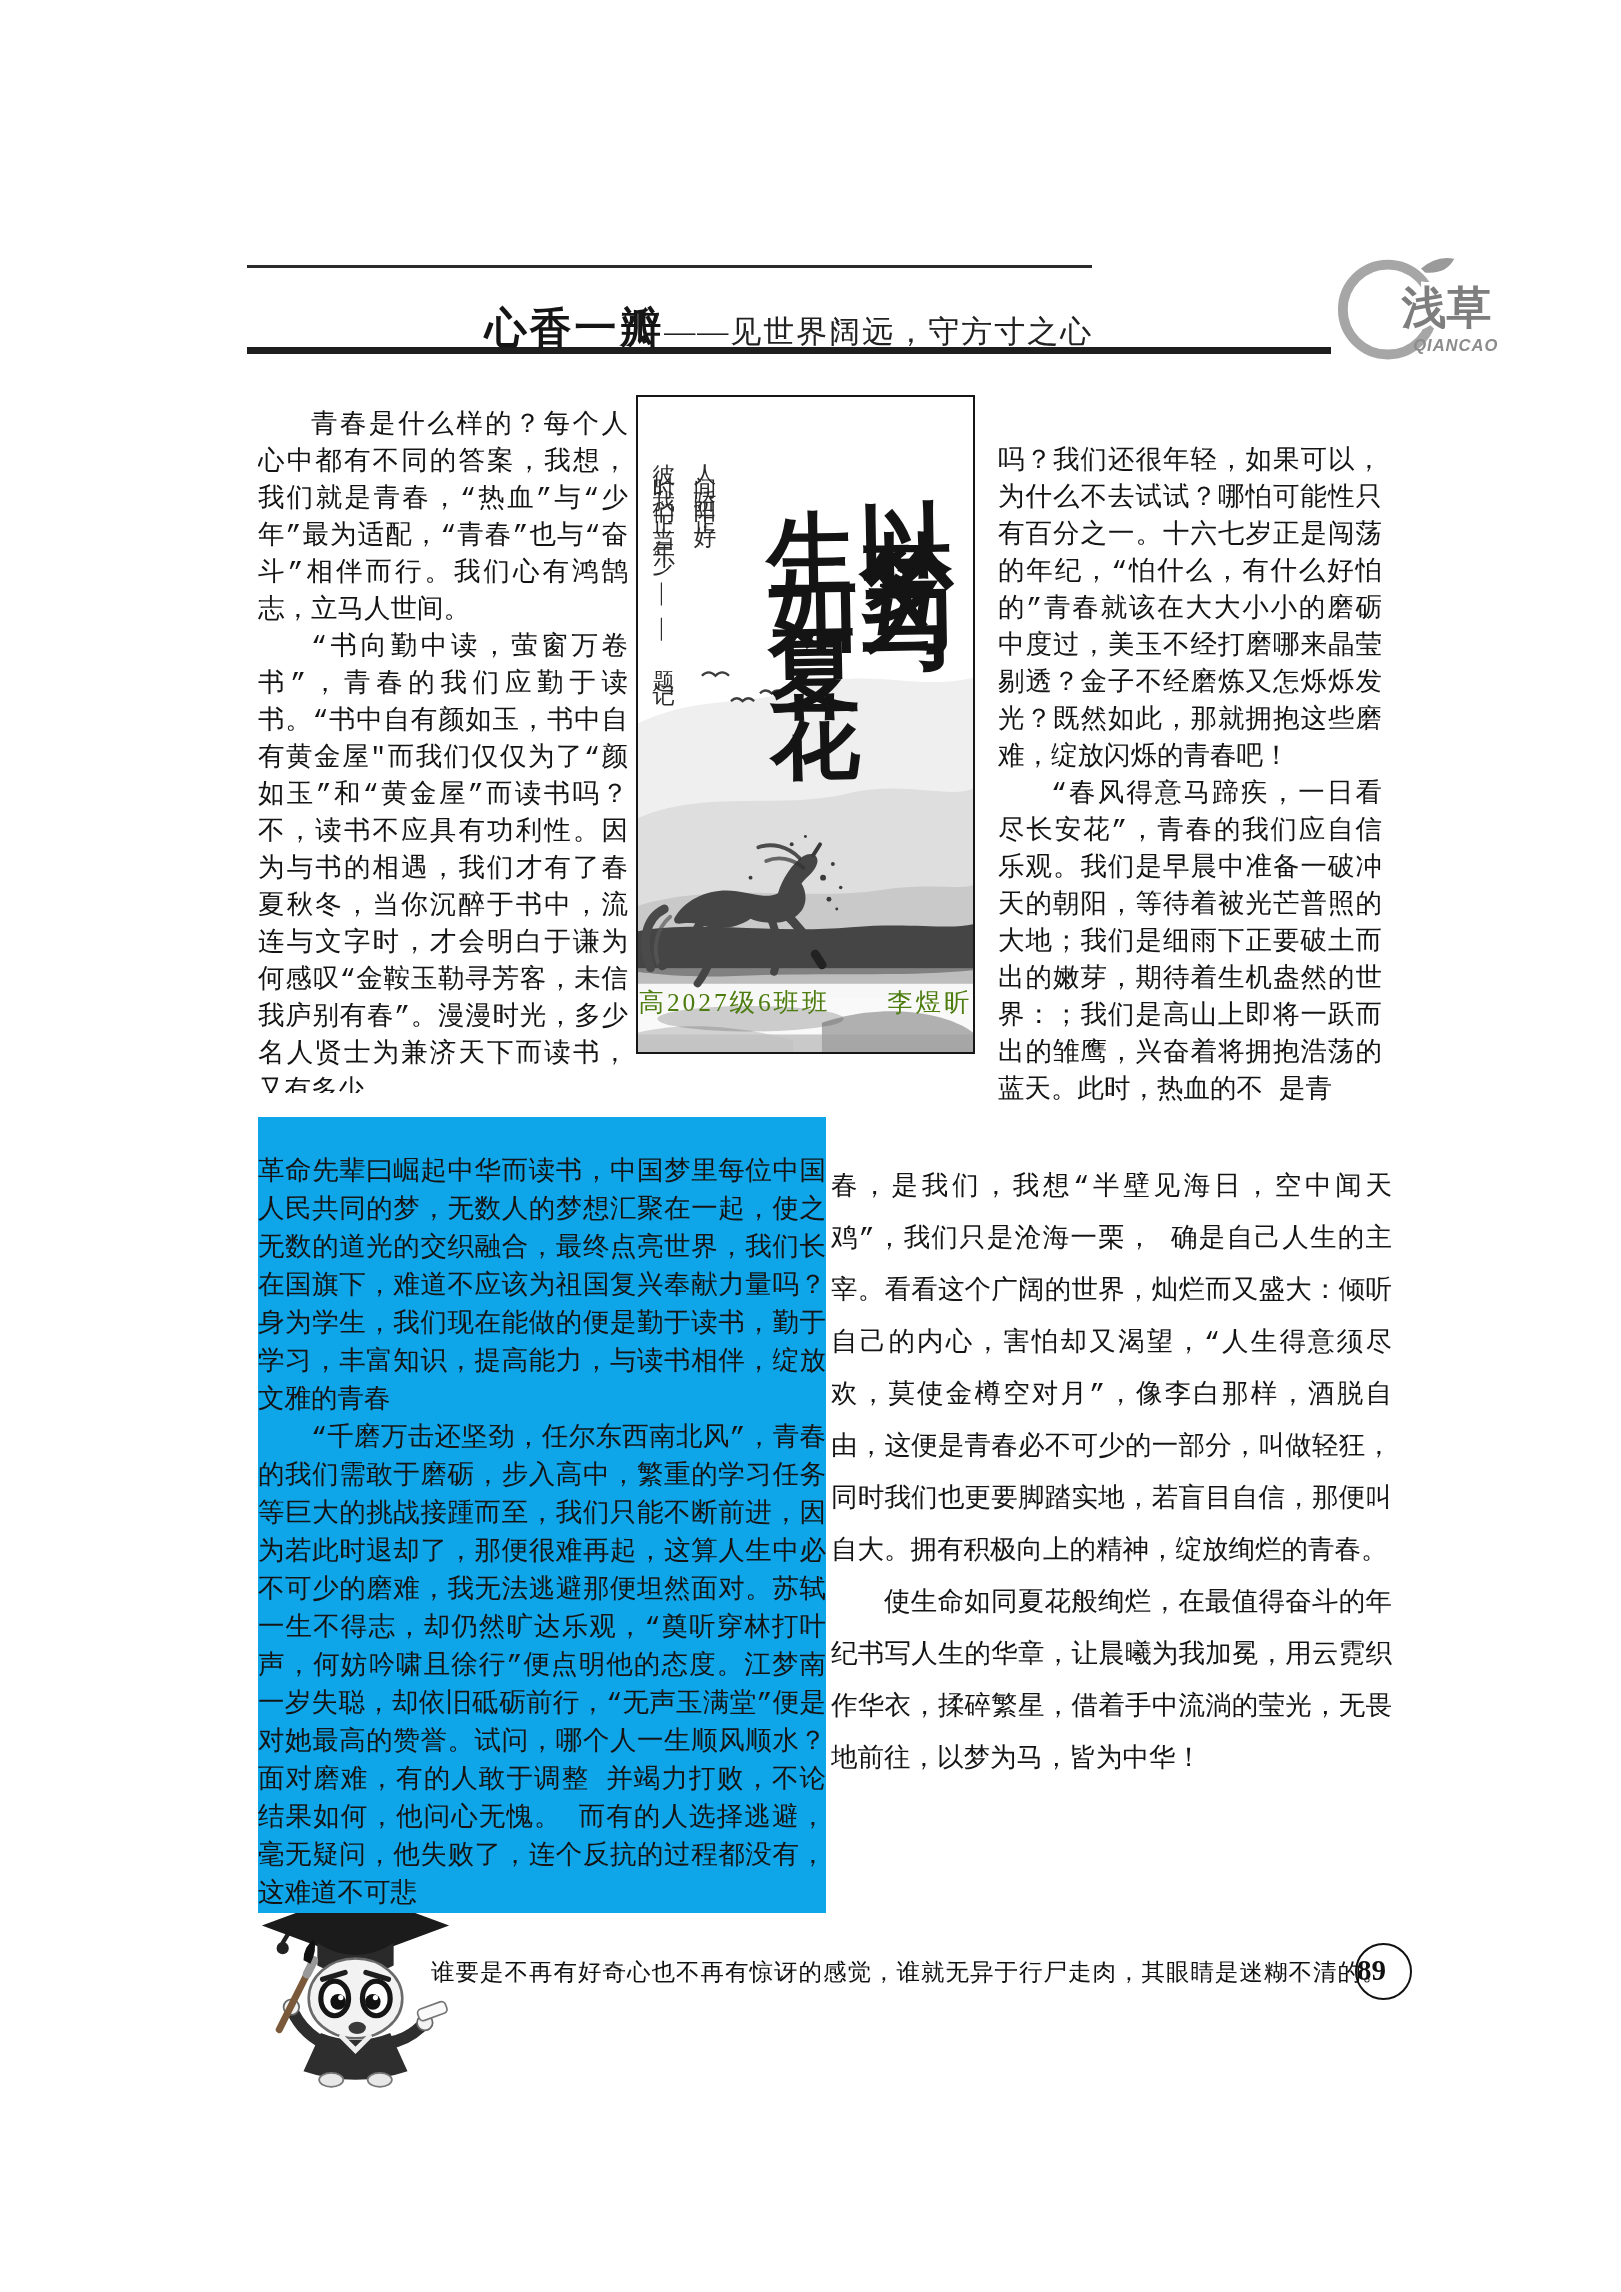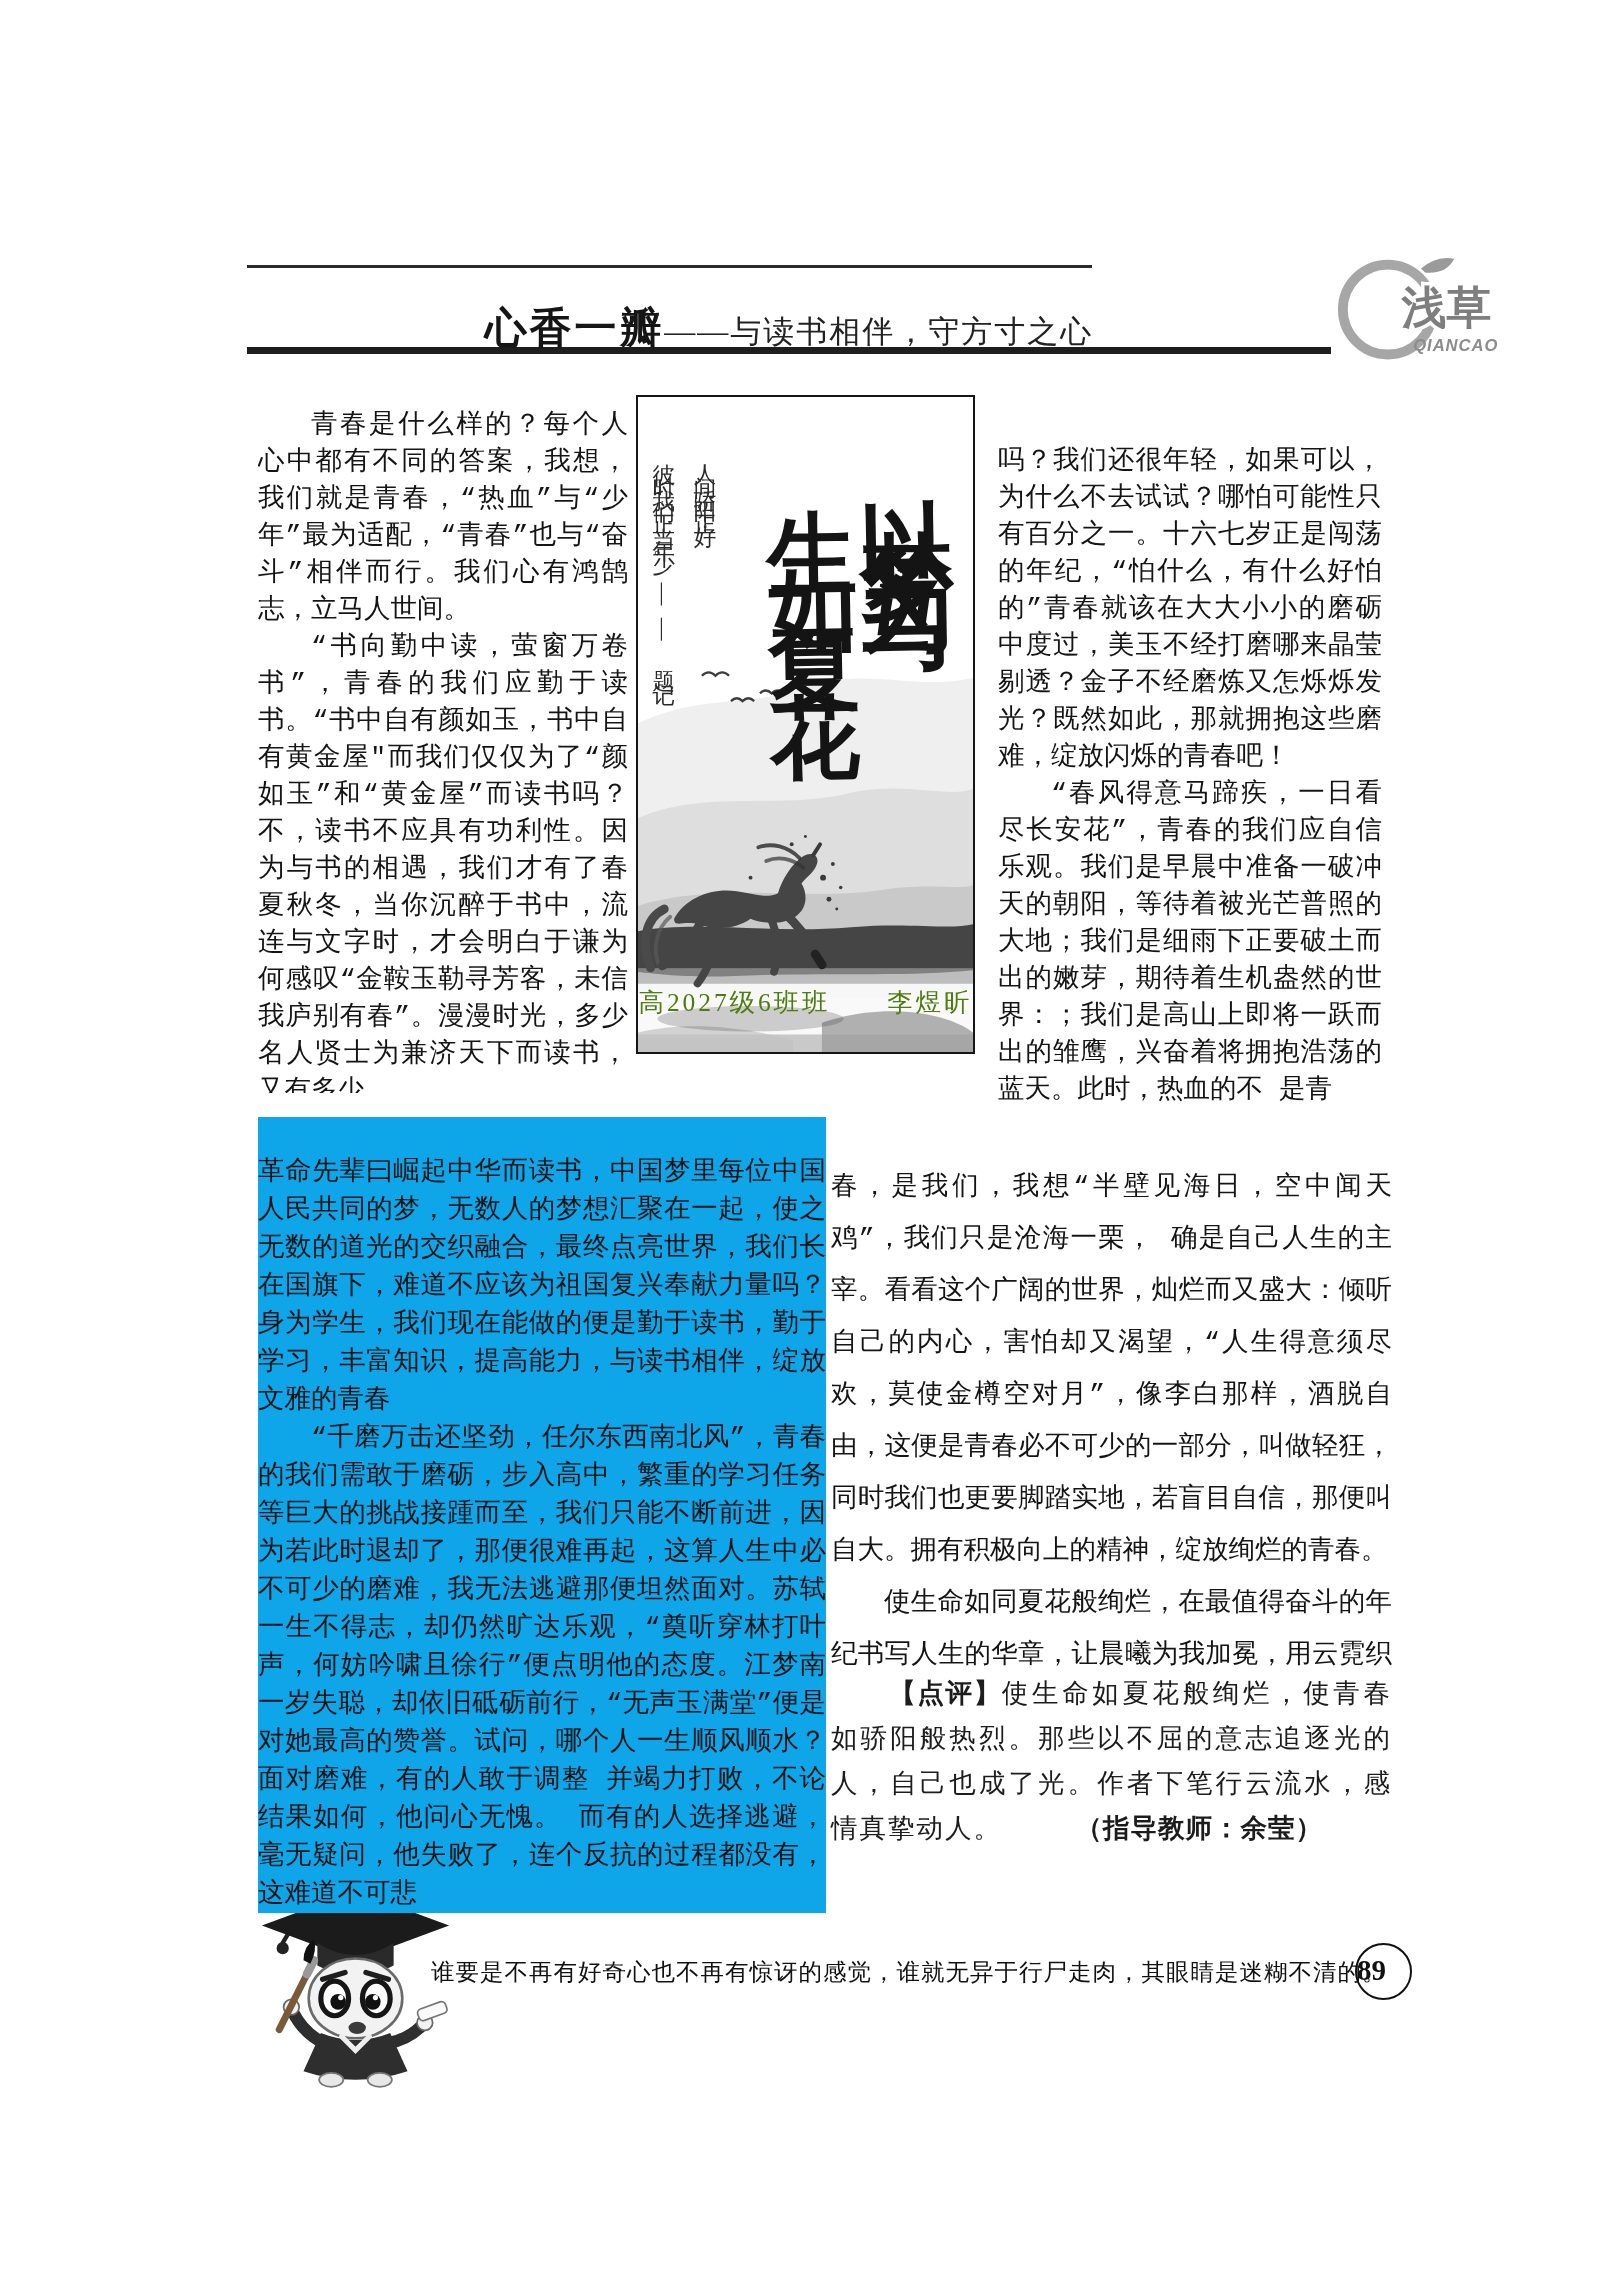--- a/index.html
+++ b/index.html
@@ -50,21 +50,21 @@
            font-size:29px;font-weight:600;color:#111;}
 </style>
 </head>
 <body>
 
 <div class="page">
 
   <div class="rule-thin"></div>
   <div class="rule-thick"></div>
   <div class="masthead">
-    <span class="strong">心香一瓣</span><span class="rest">——与读书相伴，守方寸之心</span>
+    <span class="strong">心香一瓣</span><span class="rest">——见世界阔远，守方寸之心</span>
   </div>
   <svg class="logo" viewBox="0 0 185 130">
     <circle cx="58" cy="62" r="46" fill="none" stroke="#a6a6a6" stroke-width="10"></circle>
     <path d="M92,20 q16,-14 34,-10 q-8,16 -30,14 Z" fill="#9a9a9a"></path>
     <text x="72" y="76" font-size="46" font-weight="800" fill="#7e7e7e" style="paint-order:stroke;stroke:#ffffff;stroke-width:7px;font-family:'Liberation Serif',serif;">浅草</text>
     <text x="84" y="104" font-size="17" font-weight="700" font-style="italic" fill="#8c8c8c" letter-spacing="1" style="font-family:'Liberation Sans',sans-serif;">QIANCAO</text>
   </svg>
 
   <div class="art">
     <svg class="scene" viewBox="0 0 346 672" preserveAspectRatio="none">
@@ -125,23 +125,20 @@
     </div>
   <div class="tblock col-wide-left cont">
       <p>革命先辈曰崛起中华而读书，中国梦里每位中国人民共同的梦，无数人的梦想汇聚在一起，使之无数的道光的交织融合，最终点亮世界，我们长在国旗下，难道不应该为祖国复兴奉献力量吗？身为学生，我们现在能做的便是勤于读书，勤于学习，丰富知识，提高能力，与读书相伴，绽放文雅的青春</p>
       <p>“千磨万击还坚劲，任尔东西南北风”，青春的我们需敢于磨砺，步入高中，繁重的学习任务等巨大的挑战接踵而至，我们只能不断前进，因为若此时退却了，那便很难再起，这算人生中必不可少的磨难，我无法逃避那便坦然面对。苏轼一生不得志，却仍然旷达乐观，“奠听穿林打叶声，何妨吟啸且徐行”便点明他的态度。江梦南一岁失聪，却依旧砥砺前行，“无声玉满堂”便是对她最高的赞誉。试问，哪个人一生顺风顺水？面对磨难，有的人敢于调整 并竭力打败，不论结果如何，他问心无愧。 而有的人选择逃避，毫无疑问，他失败了，连个反抗的过程都没有，这难道不可悲</p>
     </div>
   <div class="tblock col-wide-right cont">
       <p>春，是我们，我想“半壁见海日，空中闻天鸡”，我们只是沧海一栗， 确是自己人生的主宰。看看这个广阔的世界，灿烂而又盛大：倾听自己的内心，害怕却又渴望，“人生得意须尽欢，莫使金樽空对月”，像李白那样，酒脱自由，这便是青春必不可少的一部分，叫做轻狂，同时我们也更要脚踏实地，若盲目自信，那便叫自大。拥有积极向上的精神，绽放绚烂的青春。</p>
       <p>使生命如同夏花般绚烂，在最值得奋斗的年纪书写人生的华章，让晨曦为我加冕，用云霓织作华衣，揉碎繁星，借着手中流淌的莹光，无畏地前往，以梦为马，皆为中华！</p>
     </div>
 
-  <div class="comment">
-    <p><span class="label">【点评】</span><span>使生命如夏花般绚烂，使青春如骄阳般热烈。那些以不屈的意志追逐光的人，自己也成了光。作者下笔行云流水，感情真挚动人。</span><span class="teacher">（指导教师：余莹）</span></p>
-  </div>
 
   <svg class="mascot" viewBox="0 0 120 120">
     <g stroke-linecap="round">
       <path d="M30,14 L18,34" stroke="#222" stroke-width="2.5"></path>
       <circle cx="18" cy="37" r="3.5" fill="#222"></circle>
       <polygon points="60,4 114,24 60,44 6,24" fill="#1b1b1b"></polygon>
       <path d="M38,34 q22,14 44,0 l0,13 q-22,12 -44,0 Z" fill="#2a2a2a"></path>
       <ellipse cx="60" cy="66" rx="27" ry="23" fill="#f2f2f2" stroke="#6a6a6a" stroke-width="1.5"></ellipse>
       <path d="M41,55 l13,-4" stroke="#1d1d1d" stroke-width="3"></path>
       <path d="M79,55 l-13,-4" stroke="#1d1d1d" stroke-width="3"></path>

